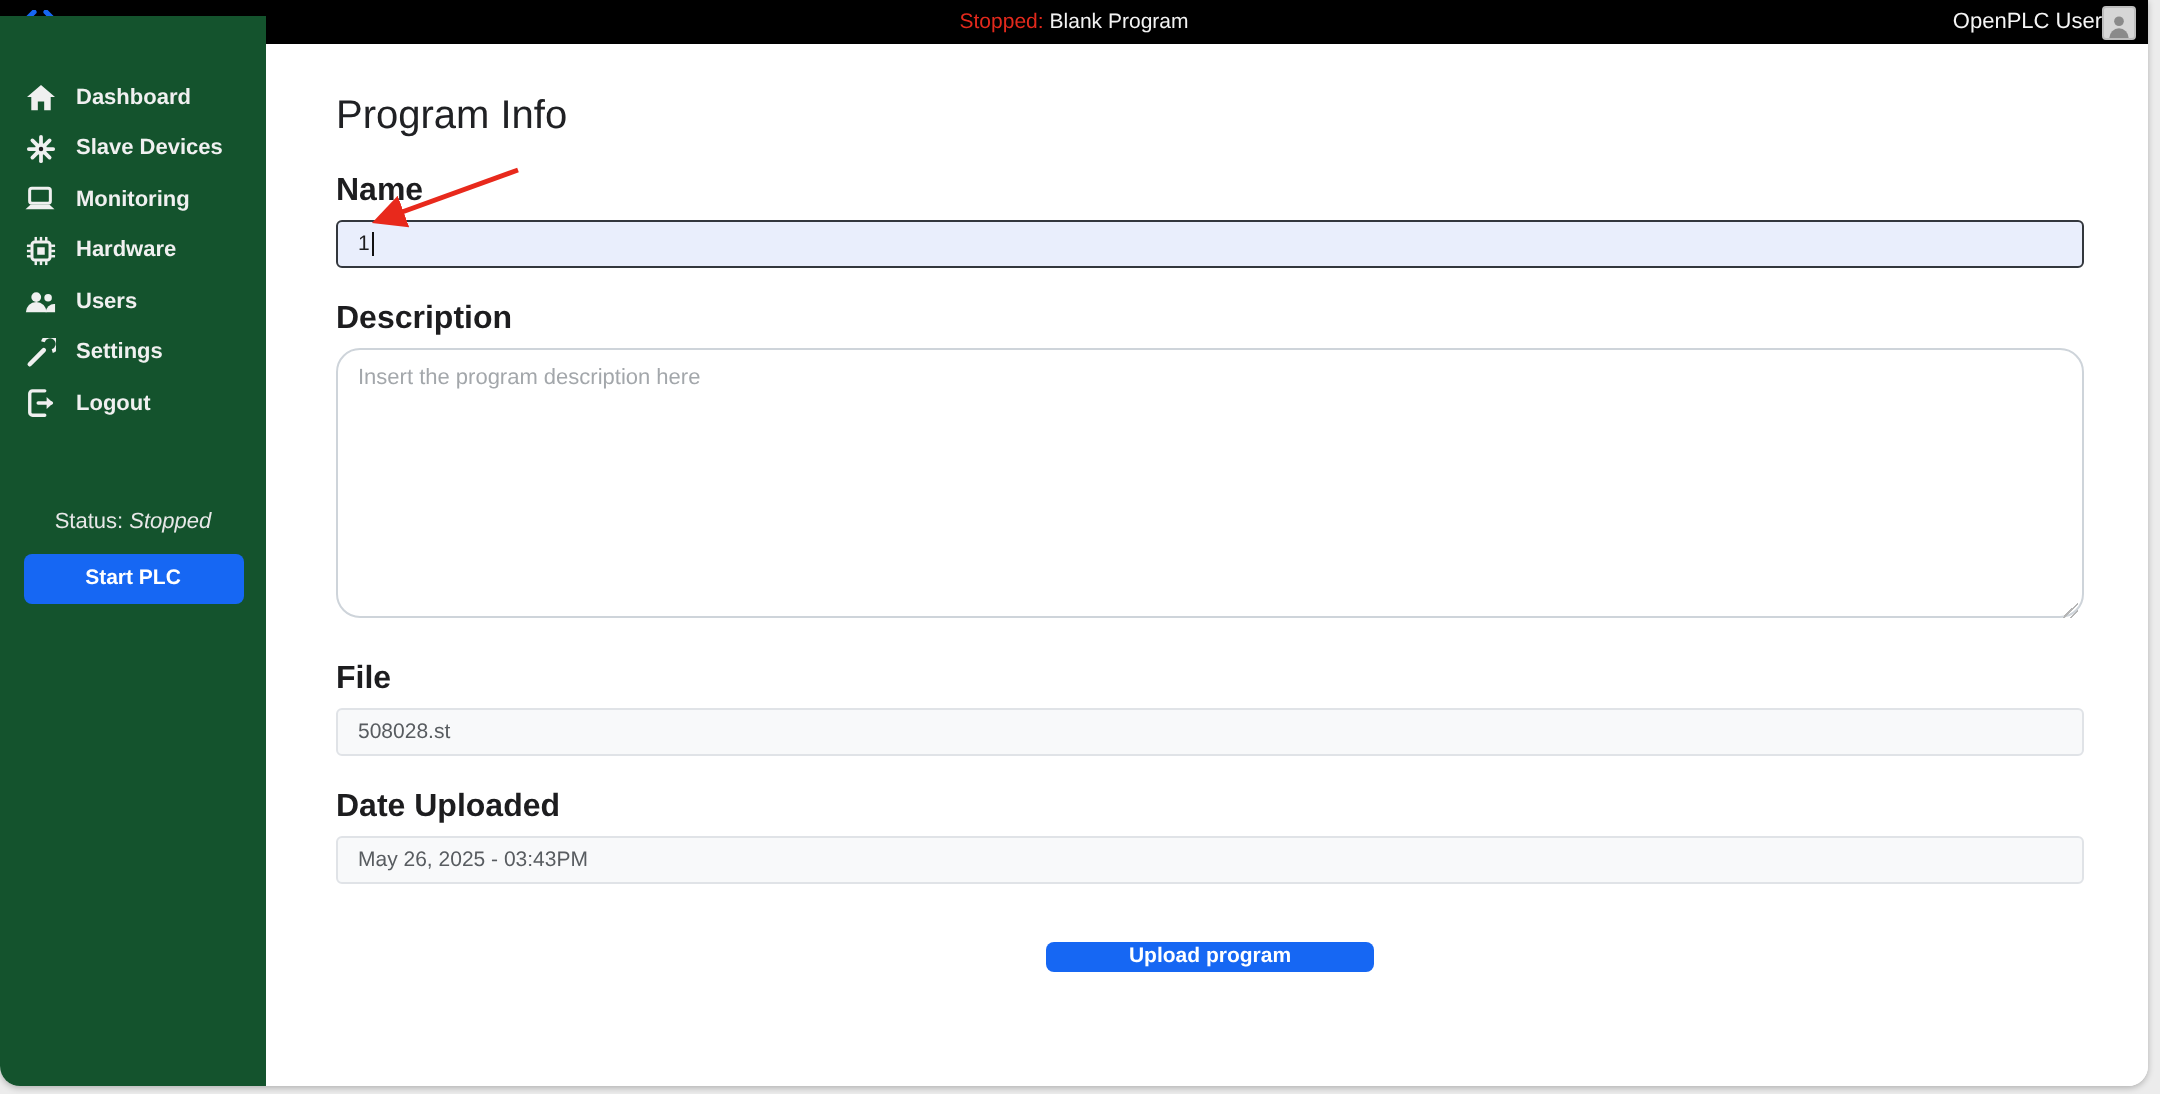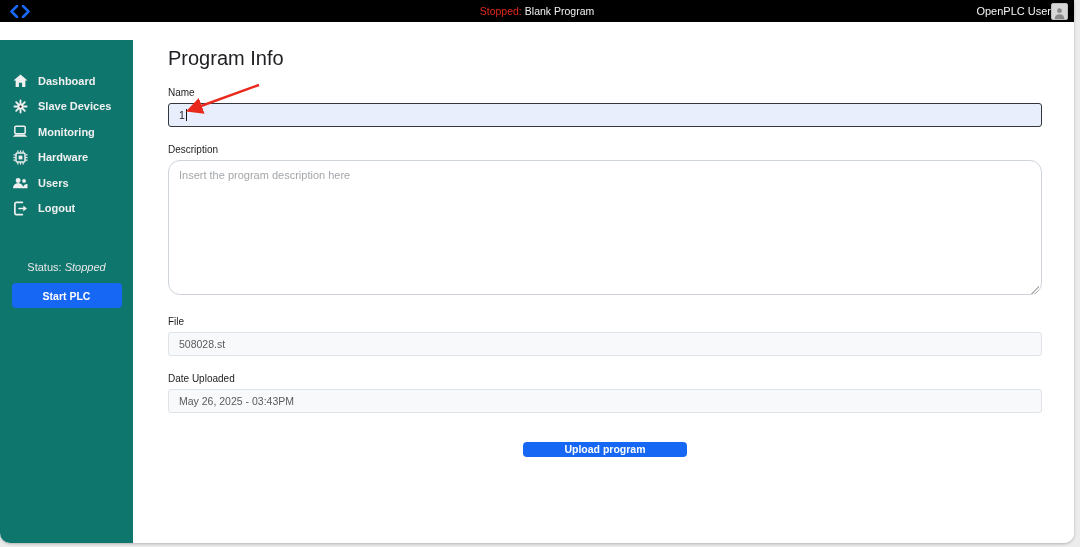--- a/index.html
+++ b/index.html
@@ -41,22 +41,22 @@
     display:flex; align-items:center; 
     font-size:11px; color:#f5f5f5;
   }
   .avatar {
     width:17px; height:17px; border-radius:2px;
     background:#d6d6d6; border:1px solid #bdbdbd;
     display:flex; align-items:flex-end; justify-content:center; overflow:hidden;
   }
   
   .sidebar {
-    position:absolute; left:0; top:40px; bottom:0; width:133px;
-    background:#0f766e;
+    position:absolute; left:0; top:8px; bottom:0; width:133px;
+    background:#14532d;
   }
   .nav { margin-top:28px; }
   .nav-item {
     position:relative;
     height:25.5px;
     display:flex; align-items:center;
     padding-left:12px;
     color:#f0f0f0; font-size:11px; font-weight:600;
     cursor:pointer;
   }
@@ -84,21 +84,21 @@
   }
   
   .main {
     position:absolute; left:133px; top:22px; right:0; bottom:0;
     background:#fff;
     padding:25px 32px 0 35px;
   }
   .page-title { font-size:20px; font-weight:400; color:#202124; }
   .field-label {
     margin-top:17px; margin-bottom:5px;
-    font-size:10px; font-weight:400; color:#1d1d1f;
+    font-size:16px; font-weight:700; color:#1d1d1f;
   }
   .tb {
     width:100%; height:24px;
     border:1px solid #ced4da; border-radius:3px;
     display:flex; align-items:center;
     padding:0 10px; font-size:10.5px; color:#4d5156;
     background:#fff;
   }
   .tb.focused {
     background:#e9eefc; border:1.5px solid #33373d; color:#1d1d1f;
@@ -229,20 +229,29 @@
           <svg class="icon" width="16" height="12" viewBox="0 0 17 12">
             <circle cx="6.5" cy="3.4" r="2.6" fill="#f0f0f0"></circle>
             <path d="M1 11.5 a5.5 5.5 0 0 1 11 0 z" fill="#f0f0f0"></path>
             <circle cx="12.8" cy="3.8" r="2" fill="#f0f0f0"></circle>
             <path d="M11.5 11.5 a4.5 4.5 0 0 1 5 -4.4 l0 4.4 z" fill="#f0f0f0"></path>
           </svg>
         </span>
         <span>Users</span>
       </div>
 
+      <div class="nav-item">
+        <span class="ic">
+          <svg class="icon" width="15" height="15" viewBox="0 0 16 16">
+            <path d="M2 14 L9.5 6.5" stroke="#f0f0f0" stroke-width="2.4" stroke-linecap="round"></path>
+            <path d="M9 2 a4 4 0 1 1 5 5" fill="none" stroke="#f0f0f0" stroke-width="2"></path>
+          </svg>
+        </span>
+        <span>Settings</span>
+      </div>
 
       <div class="nav-item">
         <span class="ic">
           <svg class="icon" width="15" height="15" viewBox="0 0 16 16">
             <path d="M10 1.5 H3.5 A1.5 1.5 0 0 0 2 3 v10 a1.5 1.5 0 0 0 1.5 1.5 H10" fill="none" stroke="#f0f0f0" stroke-width="1.8" stroke-linecap="round"></path>
             <line x1="6.5" y1="8" x2="13.5" y2="8" stroke="#f0f0f0" stroke-width="1.8" stroke-linecap="round"></line>
             <path d="M11 4.8 L14.5 8 L11 11.2 Z" fill="#f0f0f0"></path>
           </svg>
         </span>
         <span>Logout</span>

